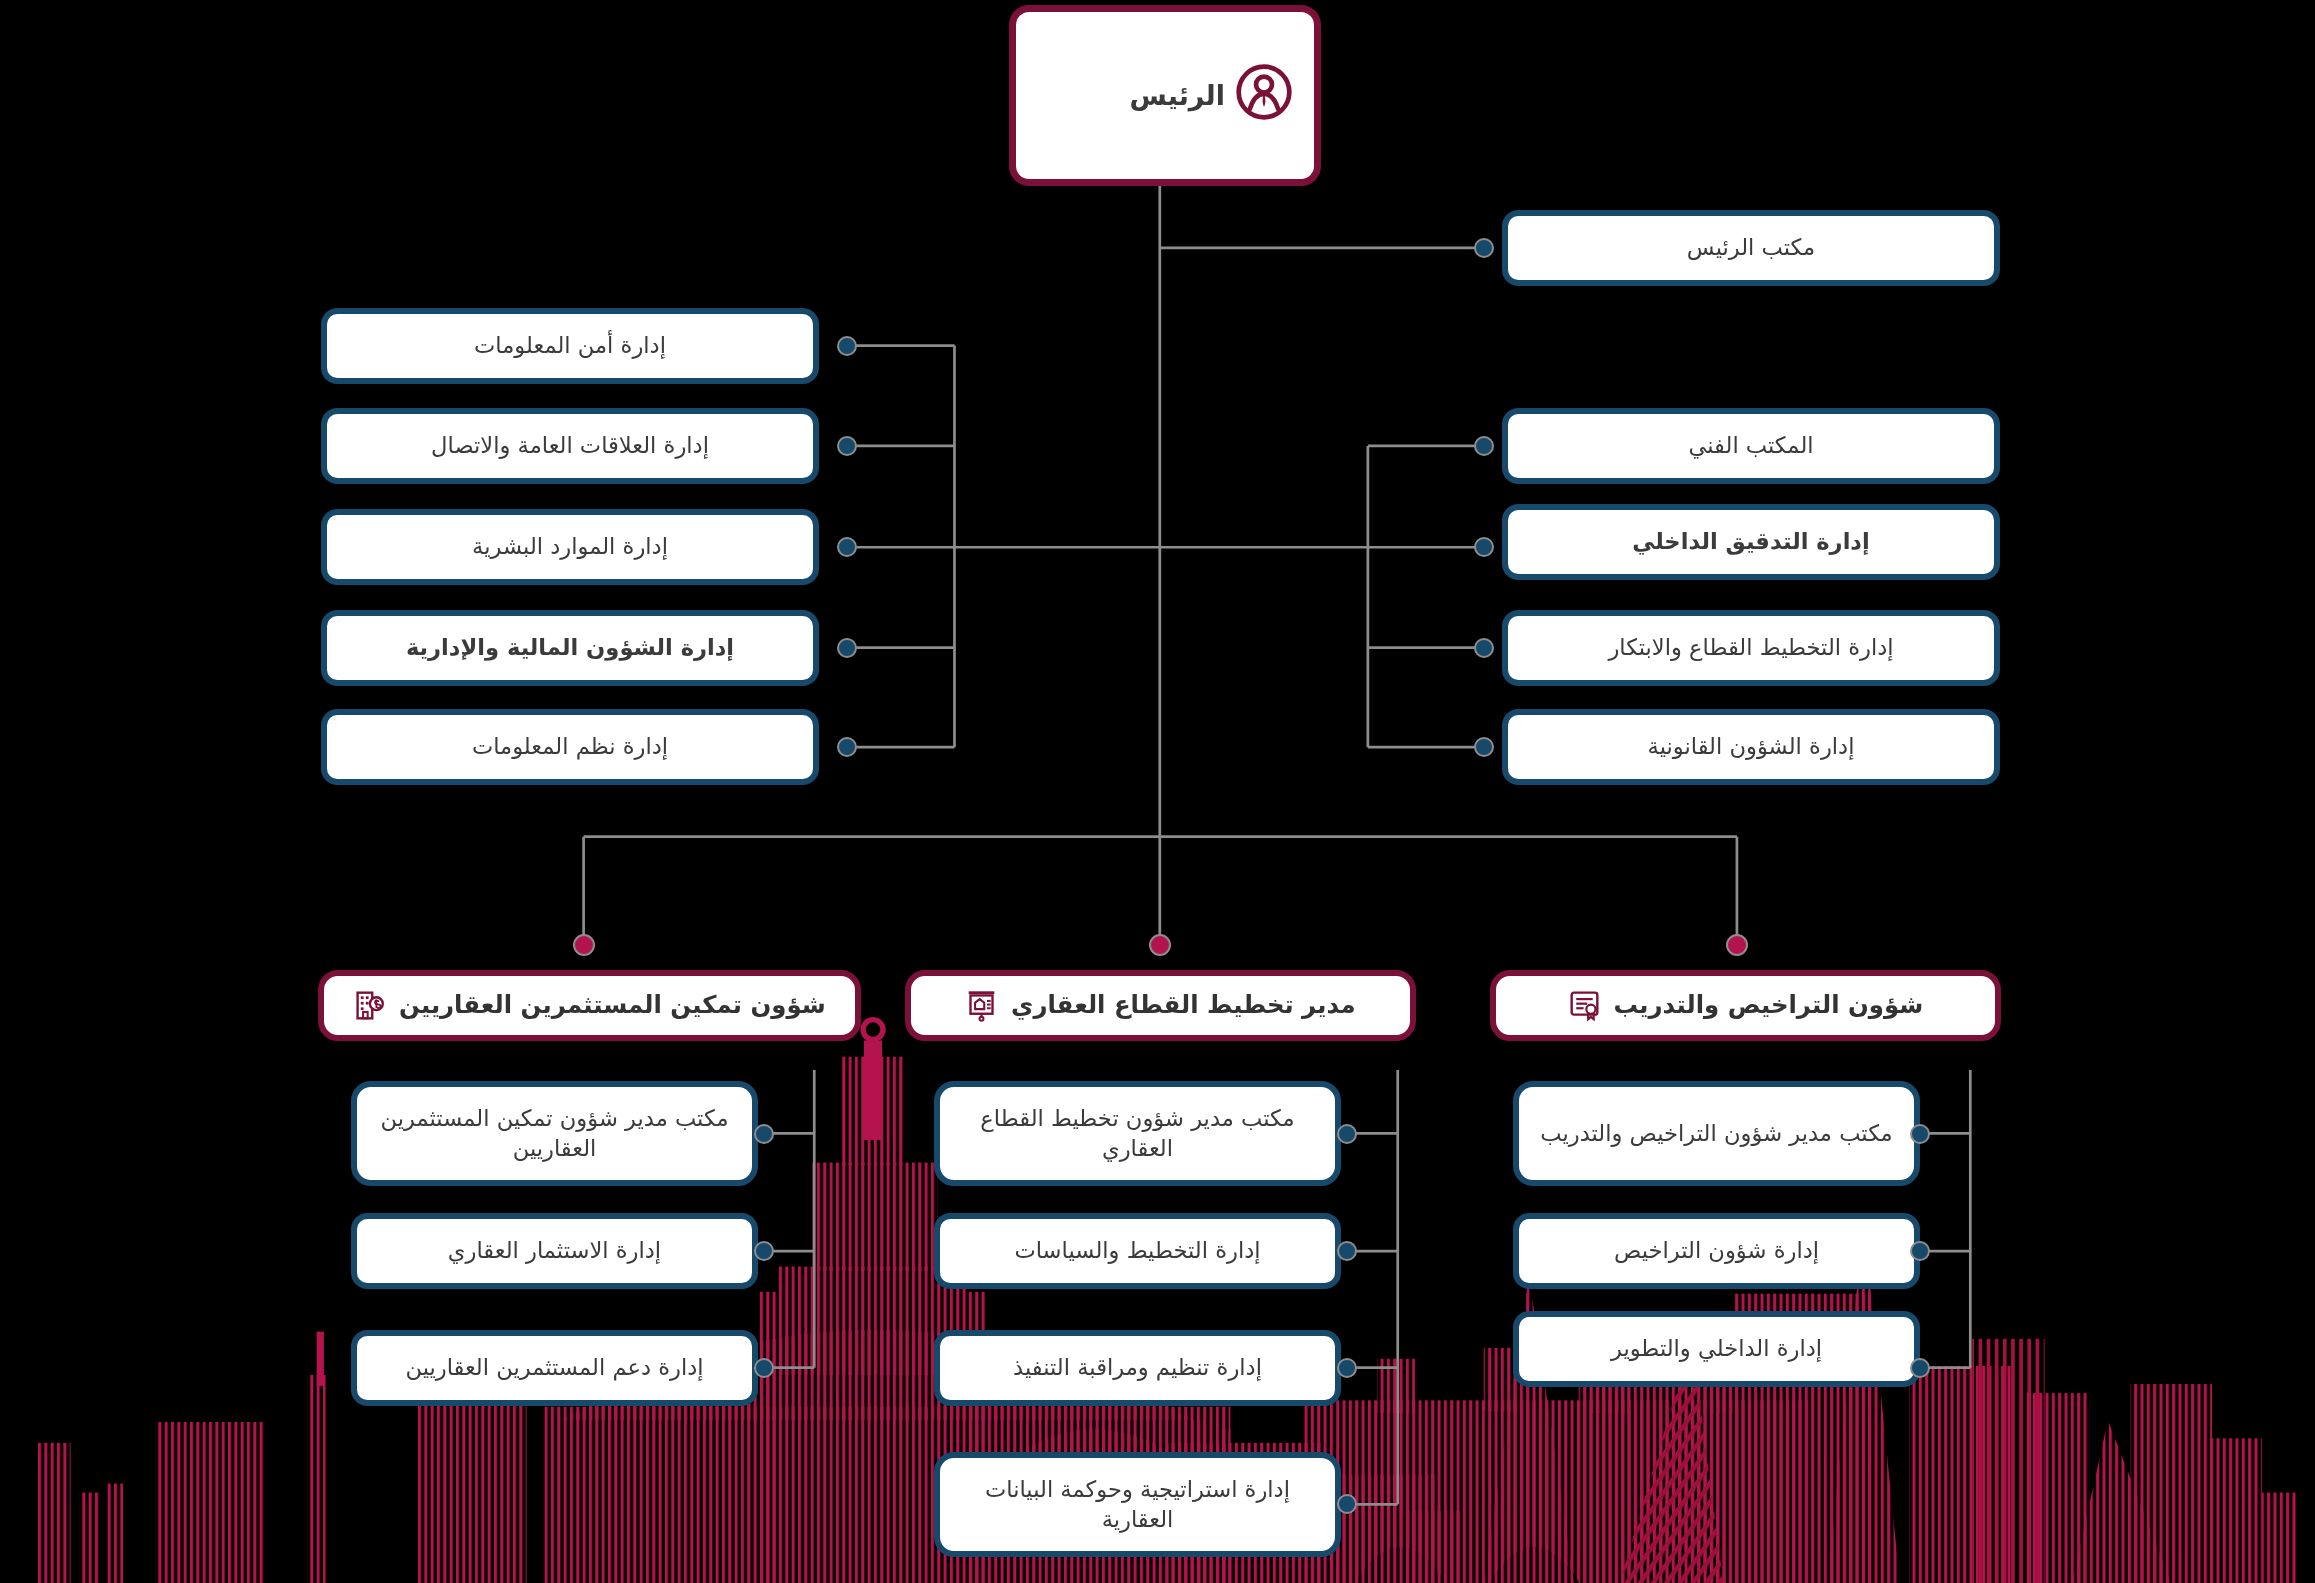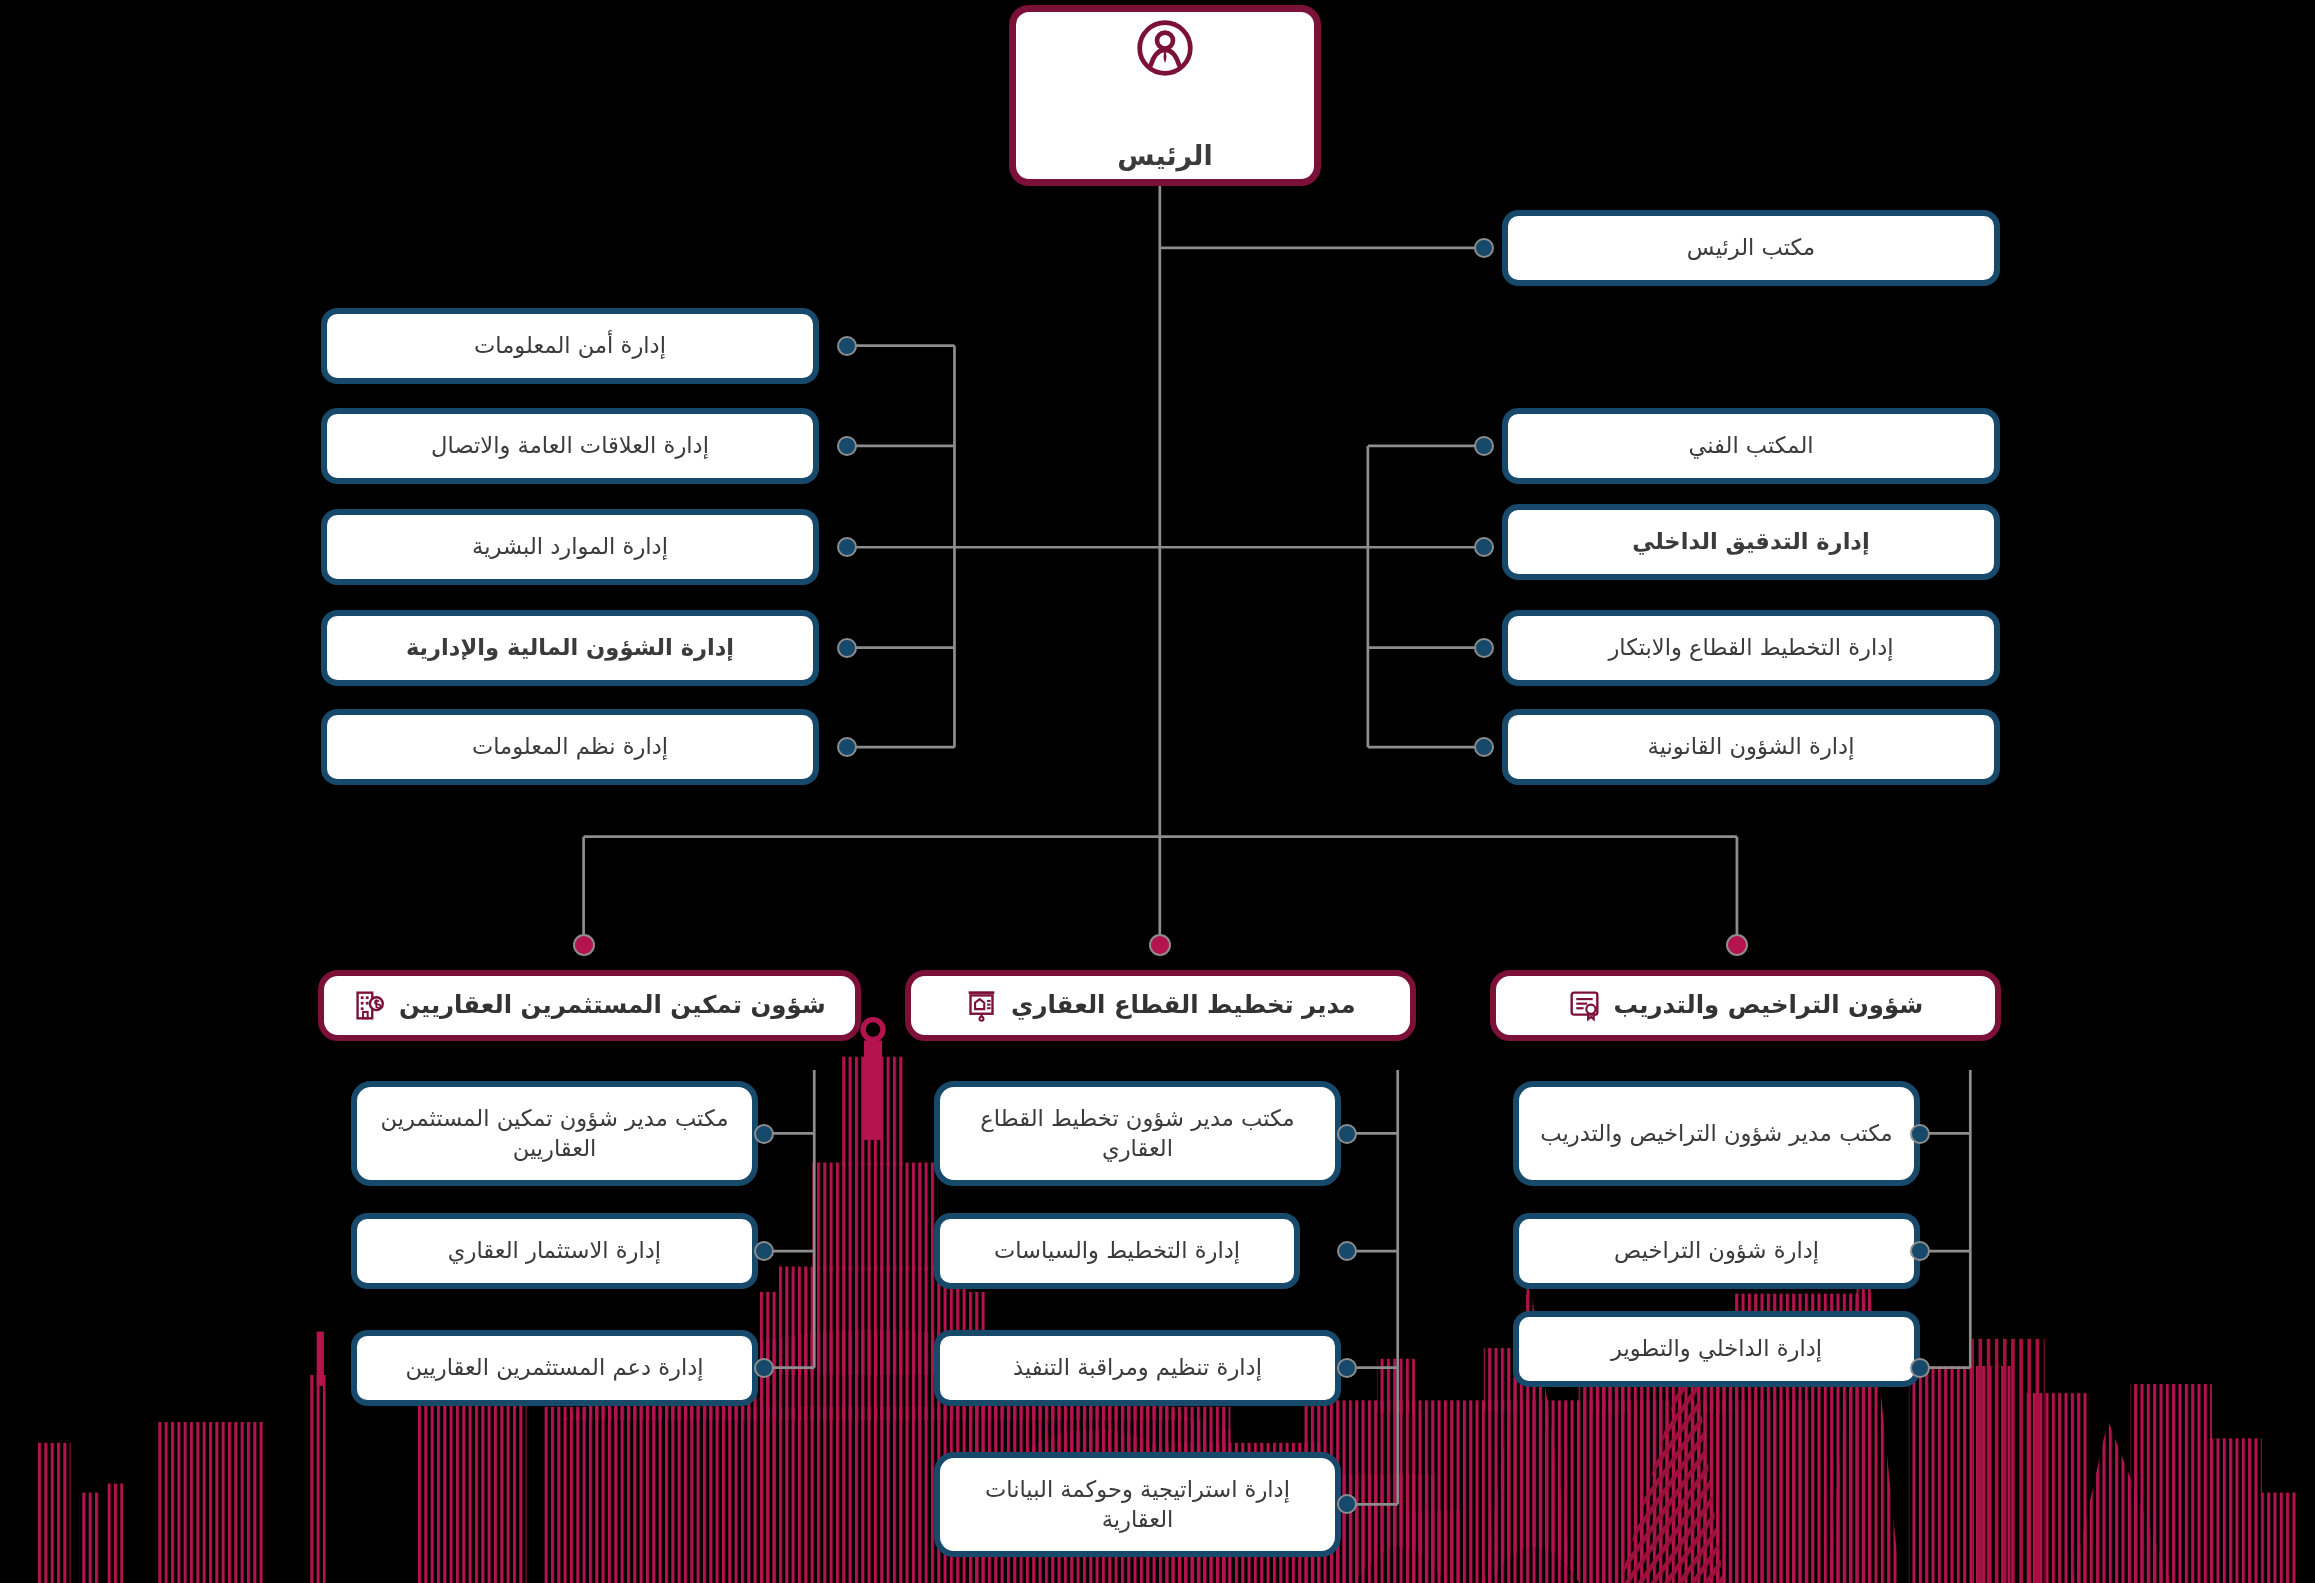--- a/index.html
+++ b/index.html
@@ -23,21 +23,21 @@
     display:flex;align-items:center;justify-content:center;
     text-align:center;color:#3b3b3b;
     font-size:22.6px;line-height:1.32;font-weight:400;
     padding:5.4px 20px;
   }
   .node.blue{border:6.3px solid #17496B;}
   .node.maroon{border:6.3px solid #7B1038;}
 
   
   .node.president{
-    flex-direction:column;justify-content:space-between;gap:9px;
+    flex-direction:row;justify-content:flex-start;gap:9px;
     border-radius:20px;border-width:7.2px;
   }
   .node.president .ttl{font-size:27px;font-weight:700;color:#3b3b3b;}
 
   
   .node.sector{
     font-size:24.4px;font-weight:700;color:#333;
     gap:12.7px;border-radius:20px;
   }
   .node.sector .sec-icon{display:inline-flex;align-items:center;}
@@ -269,21 +269,21 @@
         <line x1="18" y1="27" x2="18" y2="31" stroke="#7B1038" stroke-width="2.4"></line>
         <circle cx="18" cy="32.5" r="2.2" fill="none" stroke="#7B1038" stroke-width="2.2"></circle>
       </svg>
     </span>
   </div>
   <div class="node blue tall" style="left:934px;top:1081px;width:407px;height:105px;">
     <span>مكتب مدير شؤون تخطيط القطاع العقاري</span>
   </div>
   <div class="dot" style="left:1337px;top:1124px;"></div>
 
-  <div class="node blue" style="left:934px;top:1213px;width:366px;height:76px;">
+  <div class="node blue" style="left:934px;top:1213px;width:407px;height:76px;">
     <span>إدارة التخطيط والسياسات</span>
   </div>
   <div class="dot" style="left:1337px;top:1241px;"></div>
 
   <div class="node blue" style="left:934px;top:1330px;width:407px;height:76px;">
     <span>إدارة تنظيم ومراقبة التنفيذ</span>
   </div>
   <div class="dot" style="left:1337px;top:1358px;"></div>
 
   <div class="node blue tall" style="left:934px;top:1452px;width:407px;height:105px;">

